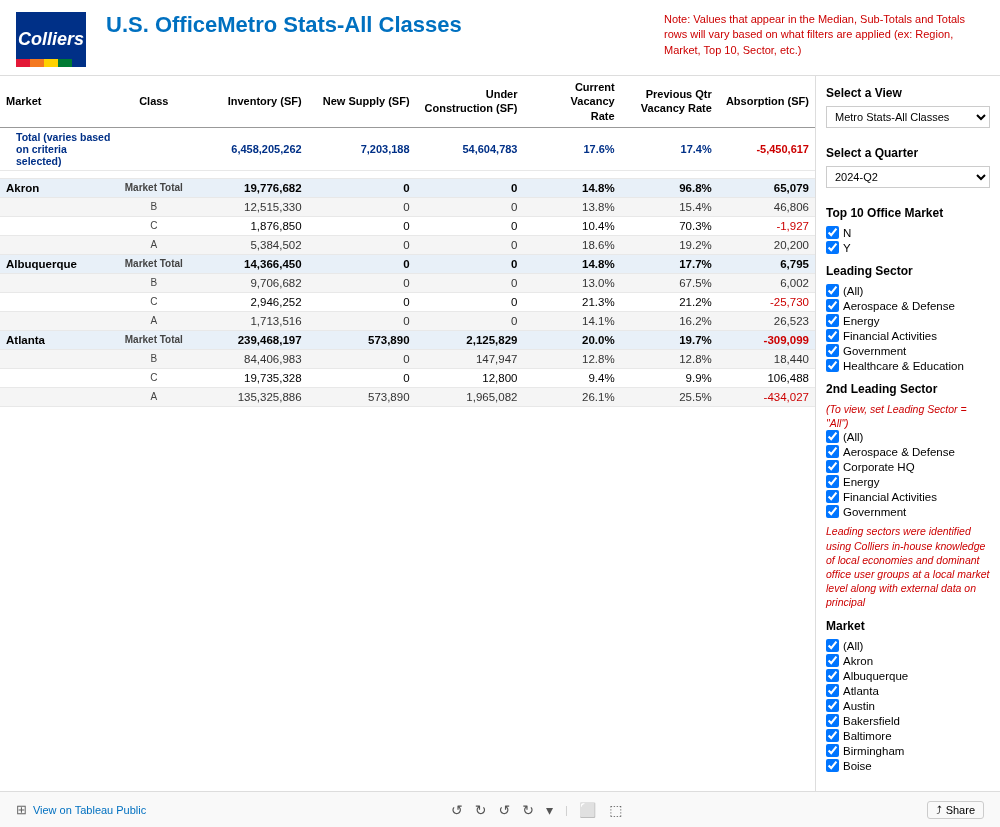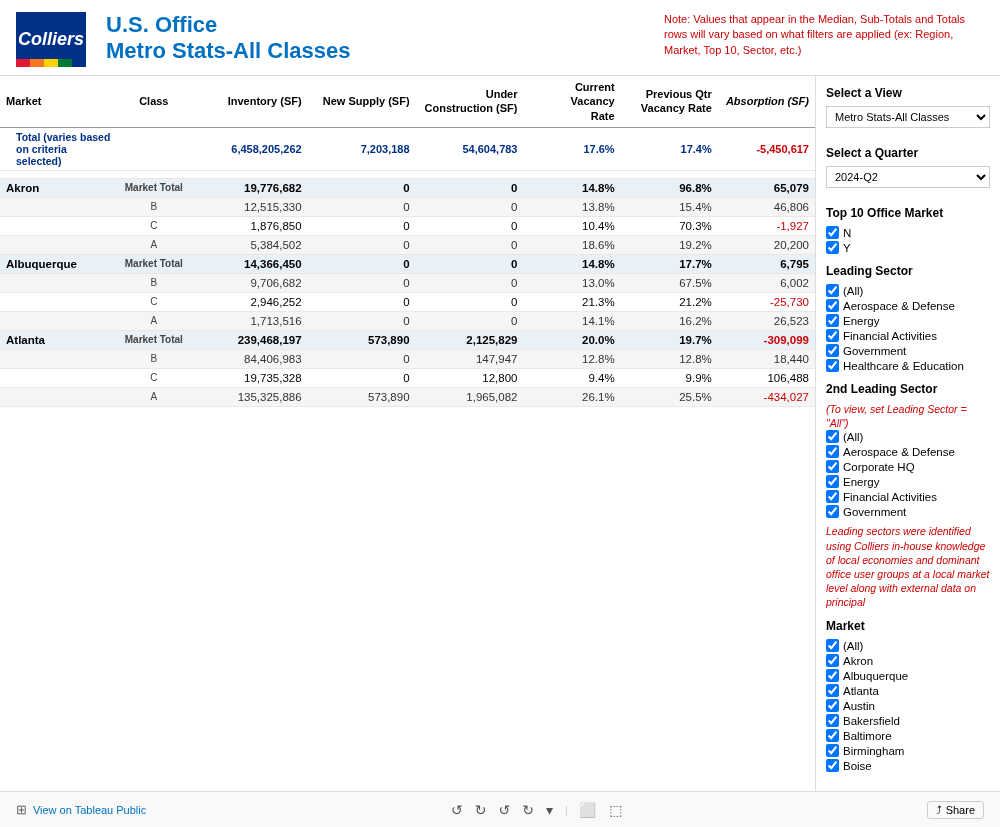--- a/index.html
+++ b/index.html
@@ -11,21 +11,21 @@
     .header { display: flex; align-items: flex-start; padding: 12px 16px 8px 16px; border-bottom: 1px solid #ddd; }
     .logo-area { display: flex; align-items: center; margin-right: 20px; }
     .logo-box { width: 70px; height: 55px; background: #003087; display: flex; flex-direction: column; align-items: center; justify-content: center; position: relative; overflow: hidden; }
     .logo-text { color: white; font-size: 18px; font-weight: bold; font-style: italic; }
     .logo-stripe { position: absolute; bottom: 0; left: 0; right: 0; height: 8px; display: flex; }
     .logo-stripe-r { flex: 1; background: #e31837; }
     .logo-stripe-o { flex: 1; background: #f47920; }
     .logo-stripe-y { flex: 1; background: #ffd200; }
     .logo-stripe-g { flex: 1; background: #007a33; }
     .logo-stripe-b { flex: 1; background: #003087; }
-    .title-area { display: flex; flex-direction: column; }
+    .title-area { display: flex; }
     .title-line1 { color: #0070c0; font-size: 22px; font-weight: bold; }
     .title-line2 { color: #0070c0; font-size: 22px; font-weight: bold; }
     .note-area { margin-left: auto; max-width: 320px; color: #c00; font-size: 11px; line-height: 1.4; }
     
     
     .content-area { display: flex; flex: 1; overflow: hidden; }
     
     
     .table-area { flex: 1; overflow-y: auto; overflow-x: hidden; padding: 0; }
     
@@ -103,21 +103,21 @@
       <table class="data-table">
         <thead>
           <tr>
             <th style="text-align:left; width:110px;">Market</th>
             <th style="text-align:center; width:65px;">Class</th>
             <th style="width:110px;">Inventory (SF)</th>
             <th style="width:100px;">New Supply (SF)</th>
             <th style="width:100px;" class="multi-line">Under<br>Construction (SF)</th>
             <th style="width:90px;" class="multi-line">Current Vacancy<br>Rate</th>
             <th style="width:90px;" class="multi-line">Previous Qtr<br>Vacancy Rate</th>
-            <th style="width:90px;font-style:italic;">Absorption (SF)</th>
+            <th style="width:90px;">Absorption (SF)</th>
           </tr>
         </thead>
         <tbody id="table-body">
 
           <tr class="row-total">
             <td style="font-size:10.5px;padding-left:16px;">Total (varies based on criteria selected)</td>
             <td></td>
             <td>6,458,205,262</td>
             <td>7,203,188</td>
             <td>54,604,783</td>

